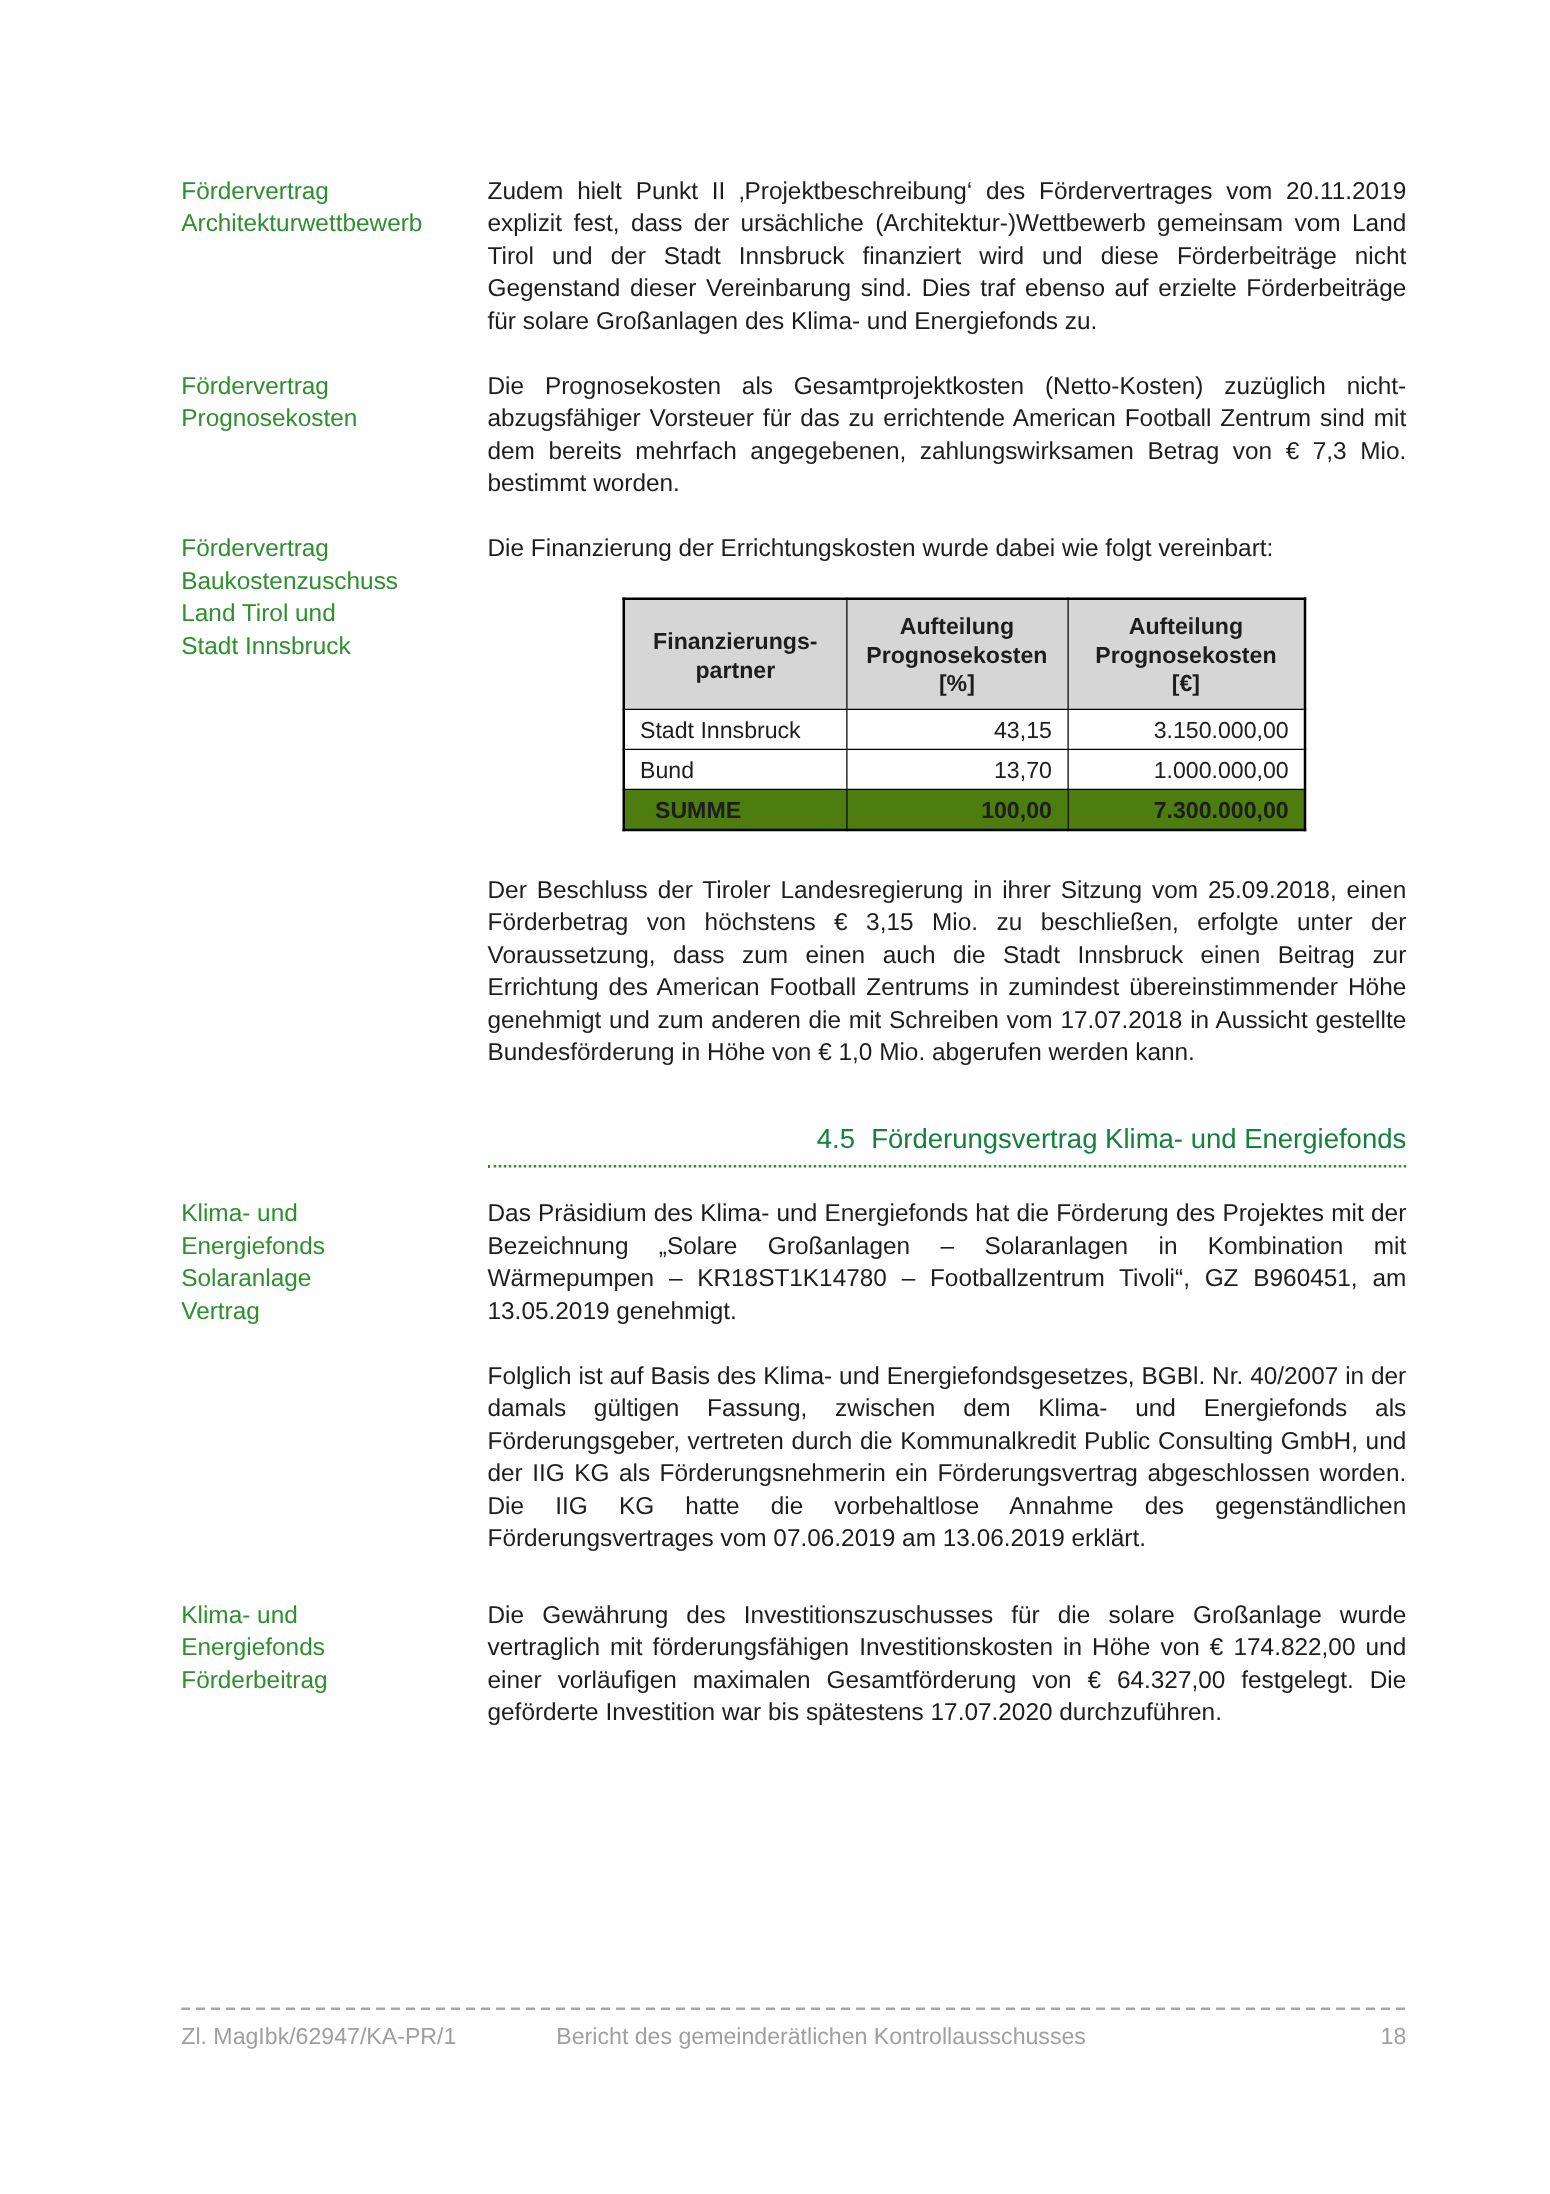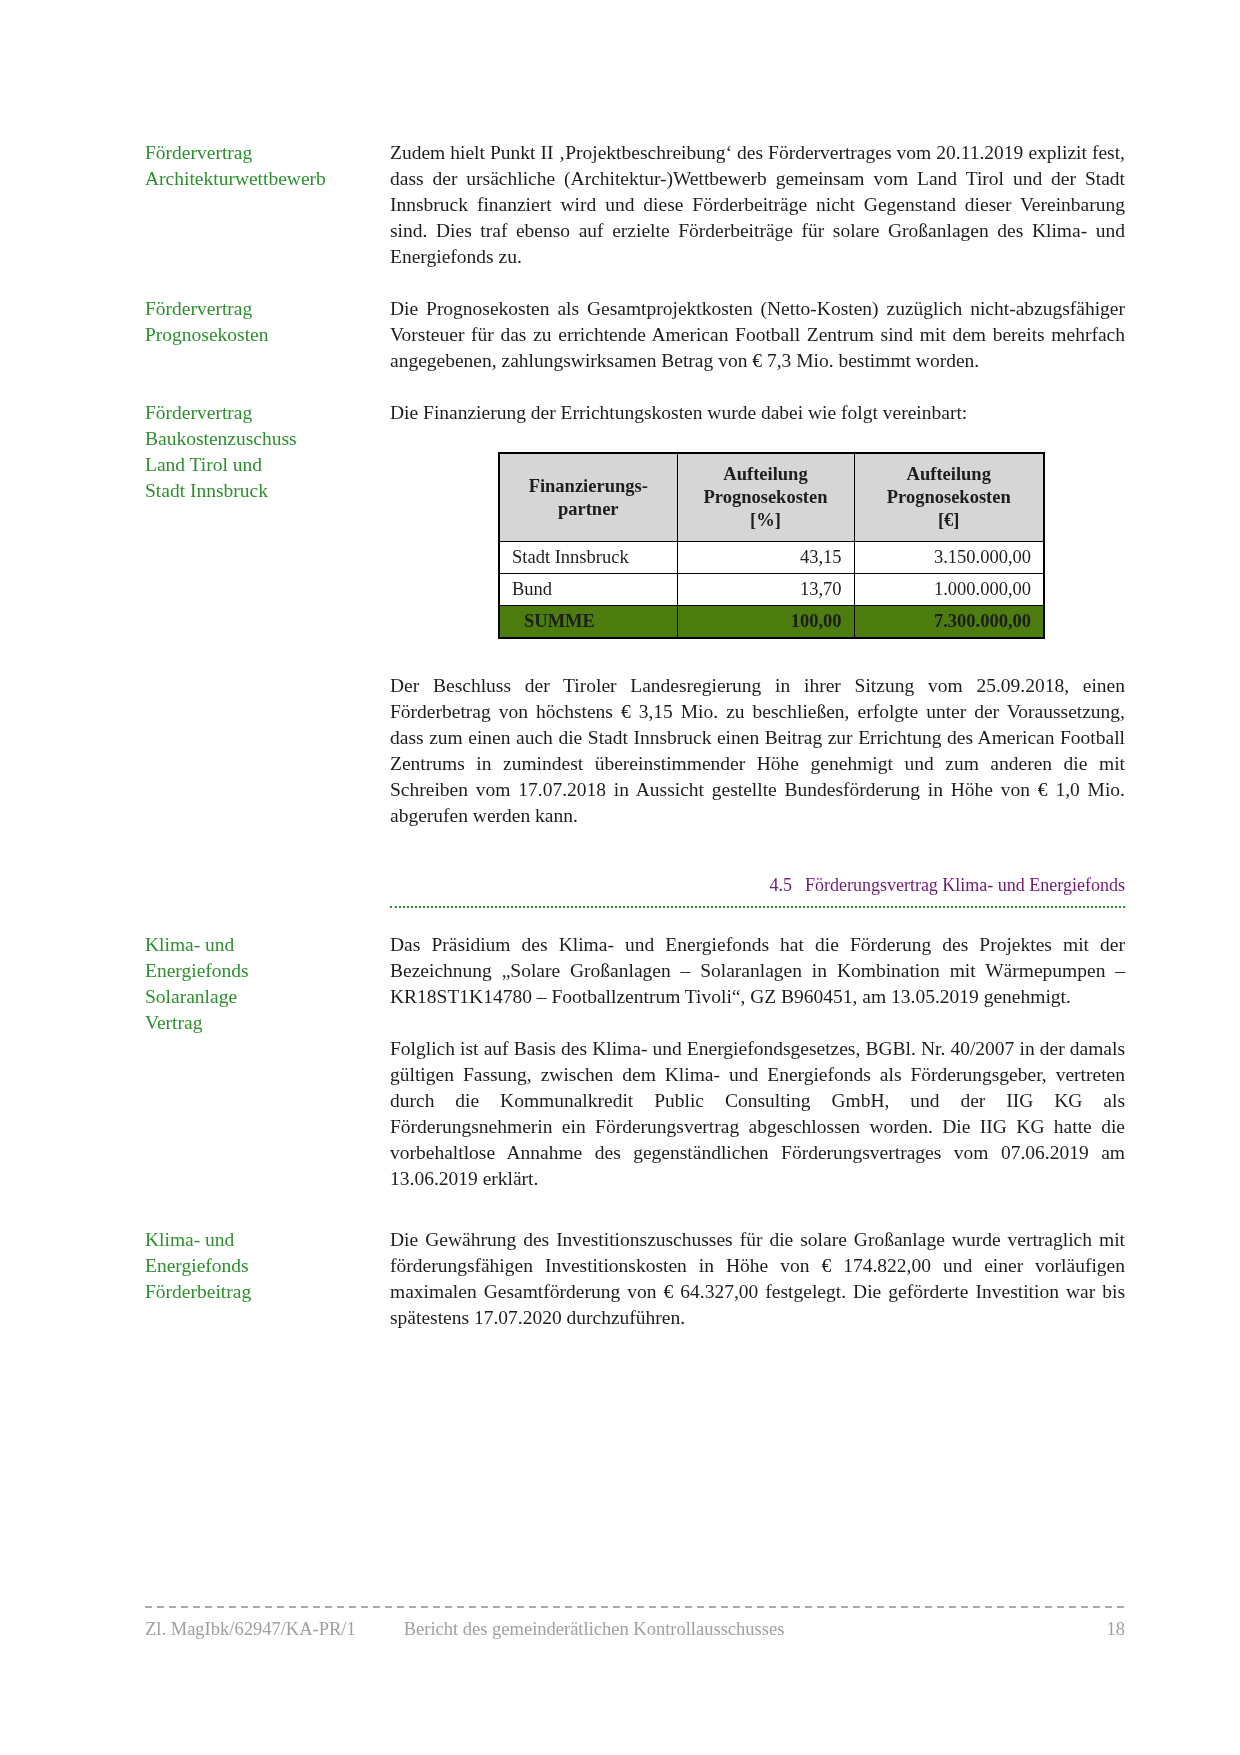--- a/index.html
+++ b/index.html
@@ -3,21 +3,21 @@
 <meta charset="utf-8">
 <style>
   html, body { margin: 0; padding: 0; background: #ffffff; }
   .page {
     position: relative;
     width: 1240px;
     height: 1722px;
     background: #ffffff;
     box-sizing: border-box;
     padding: 140px 115px 0 145px;
-    font-family: Liberation Serif, serif;
+    font-family: Liberation Sans, sans-serif;
     color: #1d1d1d;
     overflow: hidden;
   }
   .row {
     display: grid;
     grid-template-columns: 245px 1fr;
     align-items: start;
   }
   .margin-label {
     color: #2d8f2d;
@@ -54,22 +54,22 @@
   }
   .col-partner { width: 178px; }
   .col-pct { width: 177px; }
   .col-eur { width: 190px; }
   .fin-table td { padding: 4px 12px; line-height: 23px; }
   .fin-table td.num { text-align: right; }
   .fin-table tr.sum td { background: #4d7c0f; font-weight: bold; padding-left: 24px; }
   .section-heading {
     margin: 15px 0 24px 245px;
     text-align: right;
-    color: #701a75;
-    font-size: 18px;
+    color: #15803d;
+    font-size: 22px;
     line-height: 30px;
     padding-bottom: 6px;
     border-bottom: 2px dotted #2d8f2d;
   }
   .heading-number { margin-right: 13px; }
   .sect-gap { margin-top: 9px; }
   .page-footer {
     position: absolute;
     left: 145px;
     right: 115px;
@@ -81,21 +81,21 @@
     background: repeating-linear-gradient(90deg, #a8a8a8 0 7px, transparent 7px 12px);
     margin-bottom: 9px;
   }
   .footer-row {
     display: flex;
     align-items: baseline;
     color: #9f9f9f;
     font-size: 18.5px;
     line-height: 24px;
   }
-  .footer-center { margin-left: 48px; }
+  .footer-center { margin-left: 80px; }
   .footer-page-number { margin-left: auto; }
 </style>
 </head>
 <body>
 
 <div class="page">
 
   <section class="row">
     <div class="margin-label">Fördervertrag
 Architekturwettbewerb</div>

